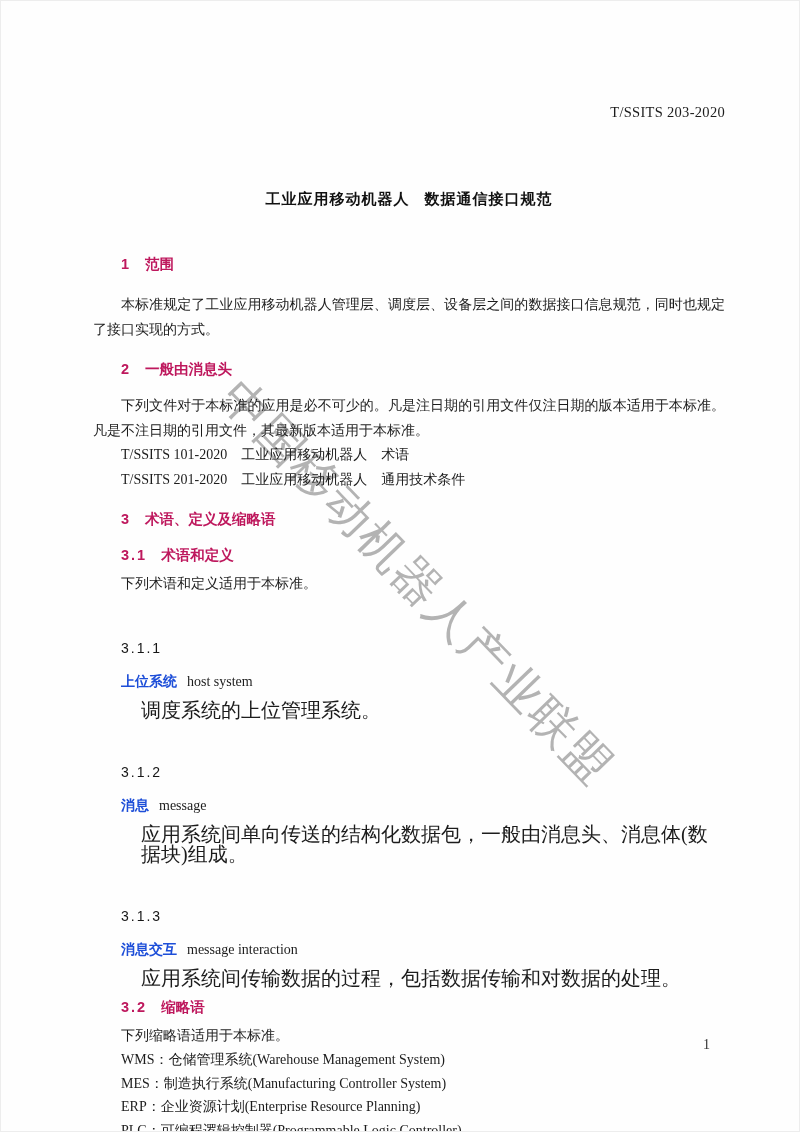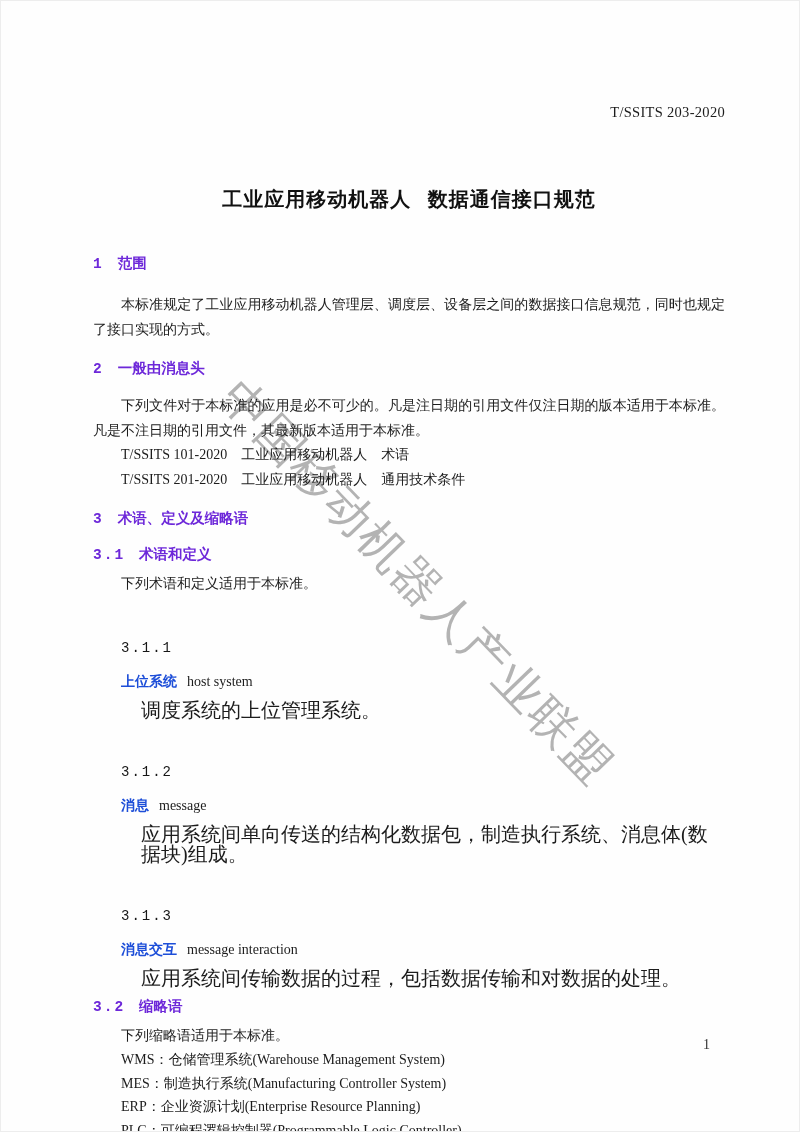--- a/index.html
+++ b/index.html
@@ -14,37 +14,37 @@
     font-size:47px;line-height:1;letter-spacing:2px;white-space:nowrap;
     color:#9f9f9f;opacity:.78;font-weight:normal;
     transform:rotate(46deg);transform-origin:26px 26px;
     font-family:"Liberation Serif","DejaVu Serif",serif;
   }
   .content{position:absolute;left:92px;top:8px;width:632px;z-index:1;}
   .doc-number{margin-top:94px;text-align:right;font-size:14.5px;line-height:18px;letter-spacing:.3px;}
   .title{
     margin:64px 0 0;text-align:center;
     font-family:"Liberation Sans","DejaVu Sans",sans-serif;
-    font-weight:bold;font-size:20px;line-height:28px;
+    font-weight:bold;font-size:15px;line-height:28px;
     letter-spacing:1px;word-spacing:10px;color:#111;
   }
   .h-sec{
-    font-family:Liberation Mono, monospace;
-    font-weight:bold;font-size:14.5px;line-height:22px;color:#6d28d9;
+    font-family:Liberation Sans, sans-serif;
+    font-weight:bold;font-size:14.5px;line-height:22px;color:#be185d;margin-left:28px;
   }
   .h-sec .num{letter-spacing:2px;margin-right:14px;}
   .mt40{margin-top:40px;} .mt16{margin-top:16px;} .mt14{margin-top:14px;} .mt8{margin-top:8px;}
   .body-p{margin:18px 0 0;font-size:14px;line-height:24.5px;text-indent:2em;text-align:justify;}
   .body-p.follow{margin-top:0;}
   .ref{margin:0;font-size:14px;line-height:24.5px;padding-left:2em;}
   .intro{margin:6px 0 0;font-size:14px;line-height:24px;padding-left:2em;}
   .term{margin-top:12px;}
   .term-num{
     padding-left:2em;font-size:14px;line-height:20px;letter-spacing:2px;
-    font-family:Liberation Mono, monospace;color:#161616;margin-top:42px;
+    font-family:Liberation Sans, sans-serif;color:#161616;margin-top:42px;
   }
   .term-line{margin-top:13px;padding-left:2em;font-size:14px;line-height:20px;}
   .term-zh{
     font-family:"Liberation Sans","DejaVu Sans",sans-serif;
     font-weight:bold;margin-right:10px;color:#1d4ed8;
   }
   .term-en{font-size:14px;}
   .term-def{margin:8px;padding-left:2em;font-size:20px;line-height:20px;}
   .abbr{margin:0;padding-left:2em;font-size:14px;line-height:23.5px;}
   .page-num{position:absolute;left:702px;top:1036px;font-size:14px;color:#333;}
@@ -89,21 +89,21 @@
         <span class="term-zh">上位系统</span><span class="term-en">host system</span>
       </div>
       <p class="term-def">调度系统的上位管理系统。</p>
     </div>
 
     <div class="term">
       <div class="term-num">3.1.2</div>
       <div class="term-line">
         <span class="term-zh">消息</span><span class="term-en">message</span>
       </div>
-      <p class="term-def">应用系统间单向传送的结构化数据包，制造执行系统、消息体(数据块)组成。</p>
+      <p class="term-def">应用系统间单向传送的结构化数据包，一般由消息头、消息体(数据块)组成。</p>
     </div>
 
     <div class="term">
       <div class="term-num">3.1.3</div>
       <div class="term-line">
         <span class="term-zh">消息交互</span><span class="term-en">message interaction</span>
       </div>
       <p class="term-def">应用系统间传输数据的过程，包括数据传输和对数据的处理。</p>
     </div>
 

